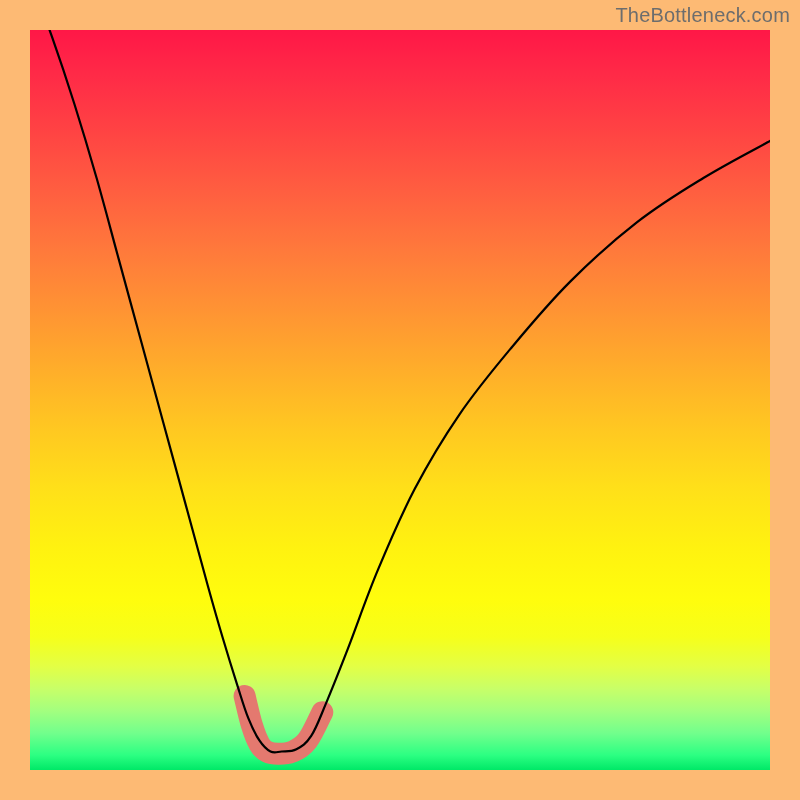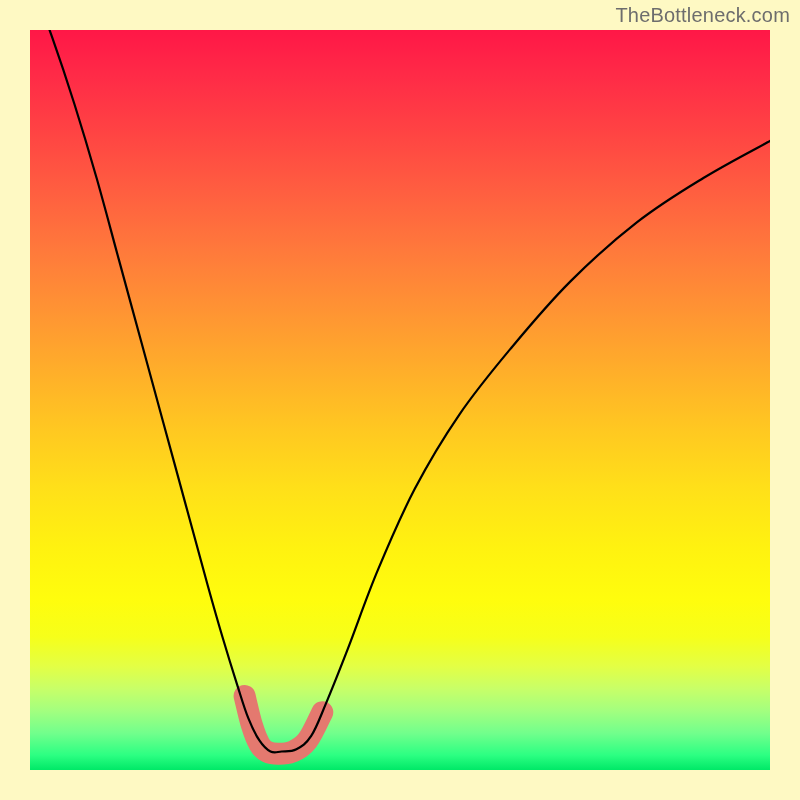--- a/index.html
+++ b/index.html
@@ -10,21 +10,21 @@
     overflow: hidden;
     background: #000;
     font-family: Arial, Helvetica, sans-serif;
   }
   .frame {
     position: absolute;
     left: 0;
     top: 0;
     width: 800px;
     height: 800px;
-    background: #fef9c3;
+    background: #fdba74;
   }
   .plot {
     position: absolute;
     left: 30px;
     top: 30px;
     width: 740px;
     height: 740px;
     overflow: hidden;
   }
   .gradient {

